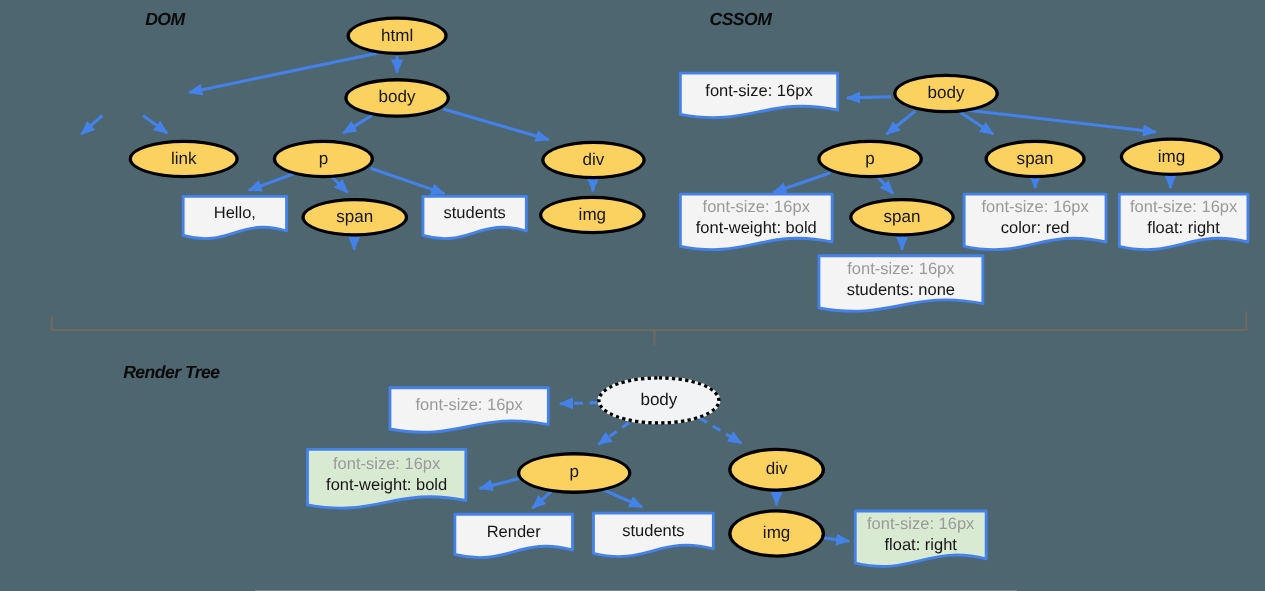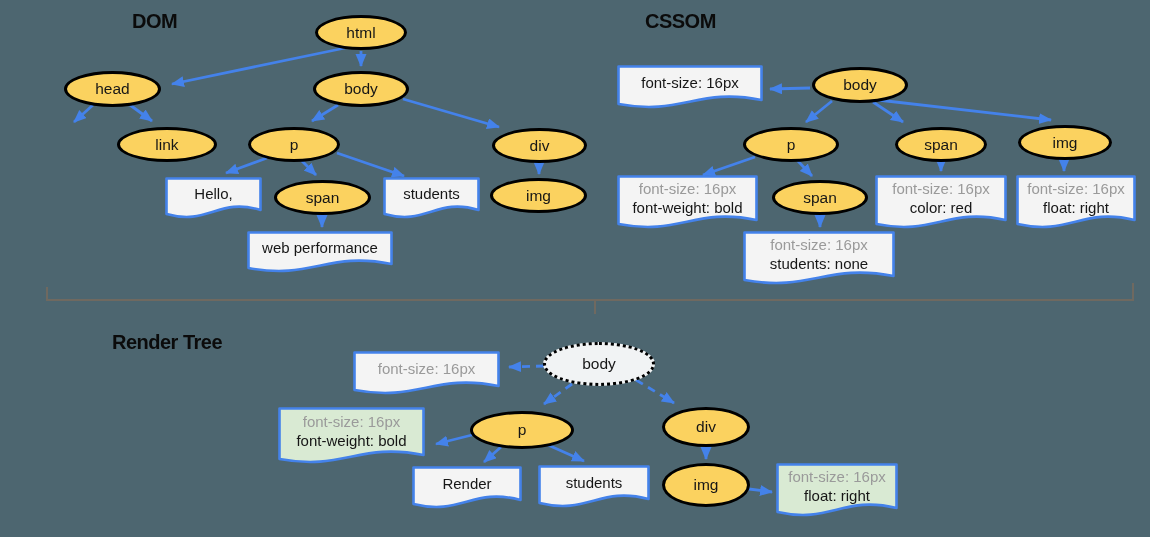--- a/index.html
+++ b/index.html
@@ -3,21 +3,21 @@
 <meta charset="utf-8">
 <style>
   html,body{margin:0;padding:0;}
   .stage{
     position:relative;width:1150px;height:537px;overflow:hidden;
     background:#4d6670;
     font-family:"Liberation Sans", sans-serif;
   }
   .layer{position:absolute;left:0;top:0;z-index:0;}
   .title{
-    position:absolute;z-index:2;font-size:20px;font-weight:bold;
+    position:absolute;z-index:2;font-size:16px;font-weight:bold;font-style:italic;
     color:#0b0b0b;letter-spacing:-0.5px;
   }
   .ellipse{
     position:absolute;z-index:2;box-sizing:border-box;
     border:3px solid #000000;border-radius:50%;
     background:#fbd25f;
     display:flex;align-items:center;justify-content:center;
     font-size:15.5px;color:#161616;
   }
   .ellipse.ghost{background:#f1f3f4;border-style:dotted;}
@@ -84,23 +84,20 @@
       <line x1="1133" y1="283" x2="1133" y2="300"></line>
       <line x1="595" y1="300" x2="595" y2="314"></line>
     </g>
   </svg>
 
   <div class="title" style="left:132px;top:10px;">DOM</div>
 
   <div class="ellipse" style="left:315px;top:15px;width:92px;height:35px;">
       <span>html</span>
     </div>
-  <div class="ellipse" style="left:64px;top:71px;width:97px;height:36px;">
-      <span>head</span>
-    </div>
   <div class="ellipse" style="left:313px;top:71px;width:96px;height:36px;">
       <span>body</span>
     </div>
   <div class="ellipse" style="left:117px;top:127px;width:100px;height:35px;">
       <span>link</span>
     </div>
   <div class="ellipse" style="left:248px;top:127px;width:92px;height:35px;">
       <span>p</span>
     </div>
   <div class="ellipse" style="left:492px;top:128px;width:95px;height:35px;">
@@ -118,26 +115,20 @@
         <path d="M1.5,1.5 L95.5,1.5 L95.5,33 C53.35,20 43.65,49 1.5,37 Z" fill="#f4f4f4" stroke="#4482ea" stroke-width="2.6" stroke-linejoin="round"></path>
       </svg>
     <div class="l1">Hello,</div>
   </div>
   <div class="doc" style="left:383px;top:177px;width:97px;height:43px;">
       <svg width="97" height="55">
         <path d="M1.5,1.5 L95.5,1.5 L95.5,33 C53.35,20 43.65,49 1.5,37 Z" fill="#f4f4f4" stroke="#4482ea" stroke-width="2.6" stroke-linejoin="round"></path>
       </svg>
     <div class="l1">students</div>
   </div>
-  <div class="doc" style="left:247px;top:231px;width:146px;height:43px;">
-      <svg width="146" height="55">
-        <path d="M1.5,1.5 L144.5,1.5 L144.5,33 C80.30000000000001,20 65.7,49 1.5,37 Z" fill="#f4f4f4" stroke="#4482ea" stroke-width="2.6" stroke-linejoin="round"></path>
-      </svg>
-    <div class="l1">web performance</div>
-  </div>
 
   <div class="title" style="left:645px;top:10px;">CSSOM</div>
 
   <div class="ellipse" style="left:812px;top:67px;width:96px;height:36px;">
       <span>body</span>
     </div>
   <div class="ellipse" style="left:743px;top:127px;width:96px;height:35px;">
       <span>p</span>
     </div>
   <div class="ellipse" style="left:895px;top:127px;width:92px;height:35px;">

